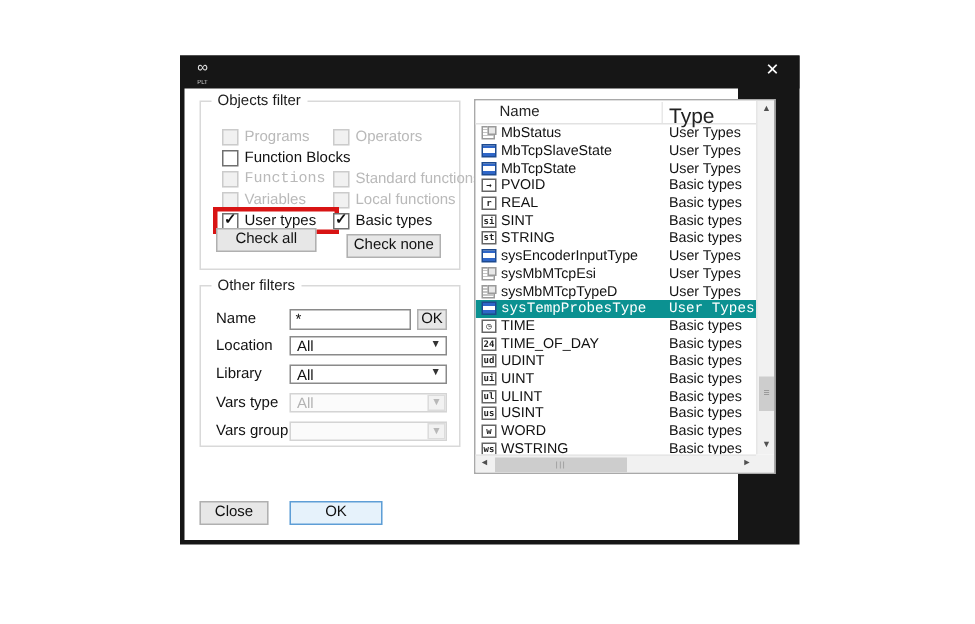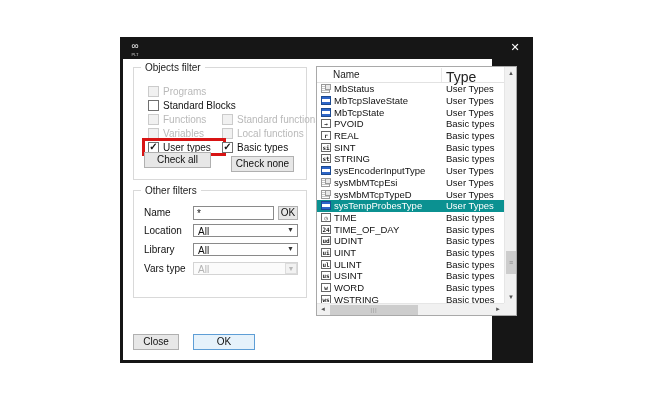--- a/index.html
+++ b/index.html
@@ -49,21 +49,21 @@
   .lheader { position:absolute; left:0; top:0; right:12px; height:16px; border-bottom:1px solid #e2e2e2; background:#fff; }
   .lh-name { position:absolute; left:16px; top:2px; font-size:10px; color:#222; }
   .lh-type { position:absolute; left:129px; top:2px; font-size:14px; color:#222; }
   .lh-sep { position:absolute; left:124px; top:1px; width:1px; height:14px; background:#e8e8e8; }
   .lrows { position:absolute; left:0; top:16px; right:12px; bottom:12px; overflow:hidden; }
   .lrow { position:relative; height:11.7px; display:flex; align-items:center; }
   .lrow .ic { margin-left:4px; flex:0 0 auto; }
   .rname { margin-left:3px; font-size:9.5px; white-space:nowrap; color:#111; }
   .rtype { position:absolute; left:129px; font-size:9.5px; white-space:nowrap; color:#111; }
   .lrow.selected { background:#0b9191; }
-  .lrow.selected .rname, .lrow.selected .rtype { color:#ffffff; }
+  .lrow.selected .rname, .lrow.selected .rtype { color:#ffffff;font-family:Liberation Mono, monospace; }
 
   .ic-letter, .ic-clock { display:inline-flex; width:10px; height:9px; background:#fff; border:1px solid #666; font-family:"DejaVu Sans Mono", monospace; font-size:6px; line-height:7px; color:#222; align-items:center; justify-content:center; font-weight:bold; }
   .ic-enum { display:inline-block; width:10px; height:9px; border:1px solid #1d4a8f; background:linear-gradient(180deg,#2e66c9 0 2px,#ffffff 2px 5px,#2e66c9 5px 100%); }
   .ic-struct { display:inline-block; position:relative; width:10px; height:9px; }
   .ic-struct::before { content:""; position:absolute; left:0; bottom:0; width:7px; height:7px; border:1px solid #9a9a9a; background:repeating-linear-gradient(180deg,#ffffff 0 1px,#c4c4c4 1px 2px); }
   .ic-struct::after { content:""; position:absolute; right:0; top:0; width:4px; height:4px; border:1px solid #9a9a9a; background:#e8e8e8; }
 
   .vscroll { position:absolute; top:0; right:0; width:12px; bottom:12px; background:#f1f1f1; border-left:1px solid #e6e6e6; }
   .vs-up, .vs-down { position:absolute; left:0; width:12px; height:12px; text-align:center; font-size:6px; line-height:12px; color:#505050; cursor:pointer; }
   .vs-up { top:0; } .vs-down { bottom:0; }
@@ -93,27 +93,33 @@
 
       <div class="group g-objects">
         <span class="group-legend">Objects filter</span>
         <div class="cb-grid">
             <div class="cb-item disabled" style="grid-column: 1;">
     <span class="cb-box">
                 <span class="cb-mark"></span>
               </span>
     <span class="cb-label">Programs</span>
   </div>
+            <div class="cb-item disabled" style="grid-column: 2;">
+    <span class="cb-box">
+                <span class="cb-mark"></span>
+              </span>
+    <span class="cb-label">Operators</span>
+  </div>
             <div class="cb-item" style="grid-column: 1;">
     <span class="cb-box">
                 <span class="cb-mark"></span>
               </span>
-    <span class="cb-label">Standard Blocks</span>
-  </div>
-            <div class="cb-item disabled" style="grid-column: 1;">
+    <span class="cb-label">Function Blocks</span>
+  </div>
+            <div class="cb-item disabled" style="grid-column: 1; font-family: Liberation Mono, monospace;">
     <span class="cb-box">
                 <span class="cb-mark"></span>
               </span>
     <span class="cb-label">Functions</span>
   </div>
             <div class="cb-item disabled" style="grid-column: 2;">
     <span class="cb-box">
                 <span class="cb-mark"></span>
               </span>
     <span class="cb-label">Standard functions</span>
@@ -174,20 +180,27 @@
         </div>
 
         <div class="ff-row disabled" style="top:71px">
           <span class="ff-label">Vars type</span>
           <div class="combo">
             <span class="combo-value">All</span>
             <span class="combo-arrow">▼</span>
           </div>
         </div>
 
+        <div class="ff-row disabled" style="top:90px">
+          <span class="ff-label">Vars group</span>
+          <div class="combo">
+            <span class="combo-value"></span>
+            <span class="combo-arrow">▼</span>
+          </div>
+        </div>
       </div>
 
       <div class="listpanel">
         <div class="lheader">
           <span class="lh-name">Name</span>
           <span class="lh-sep"></span>
           <span class="lh-type">Type</span>
         </div>
         <div class="lrows">
             <div class="lrow">

